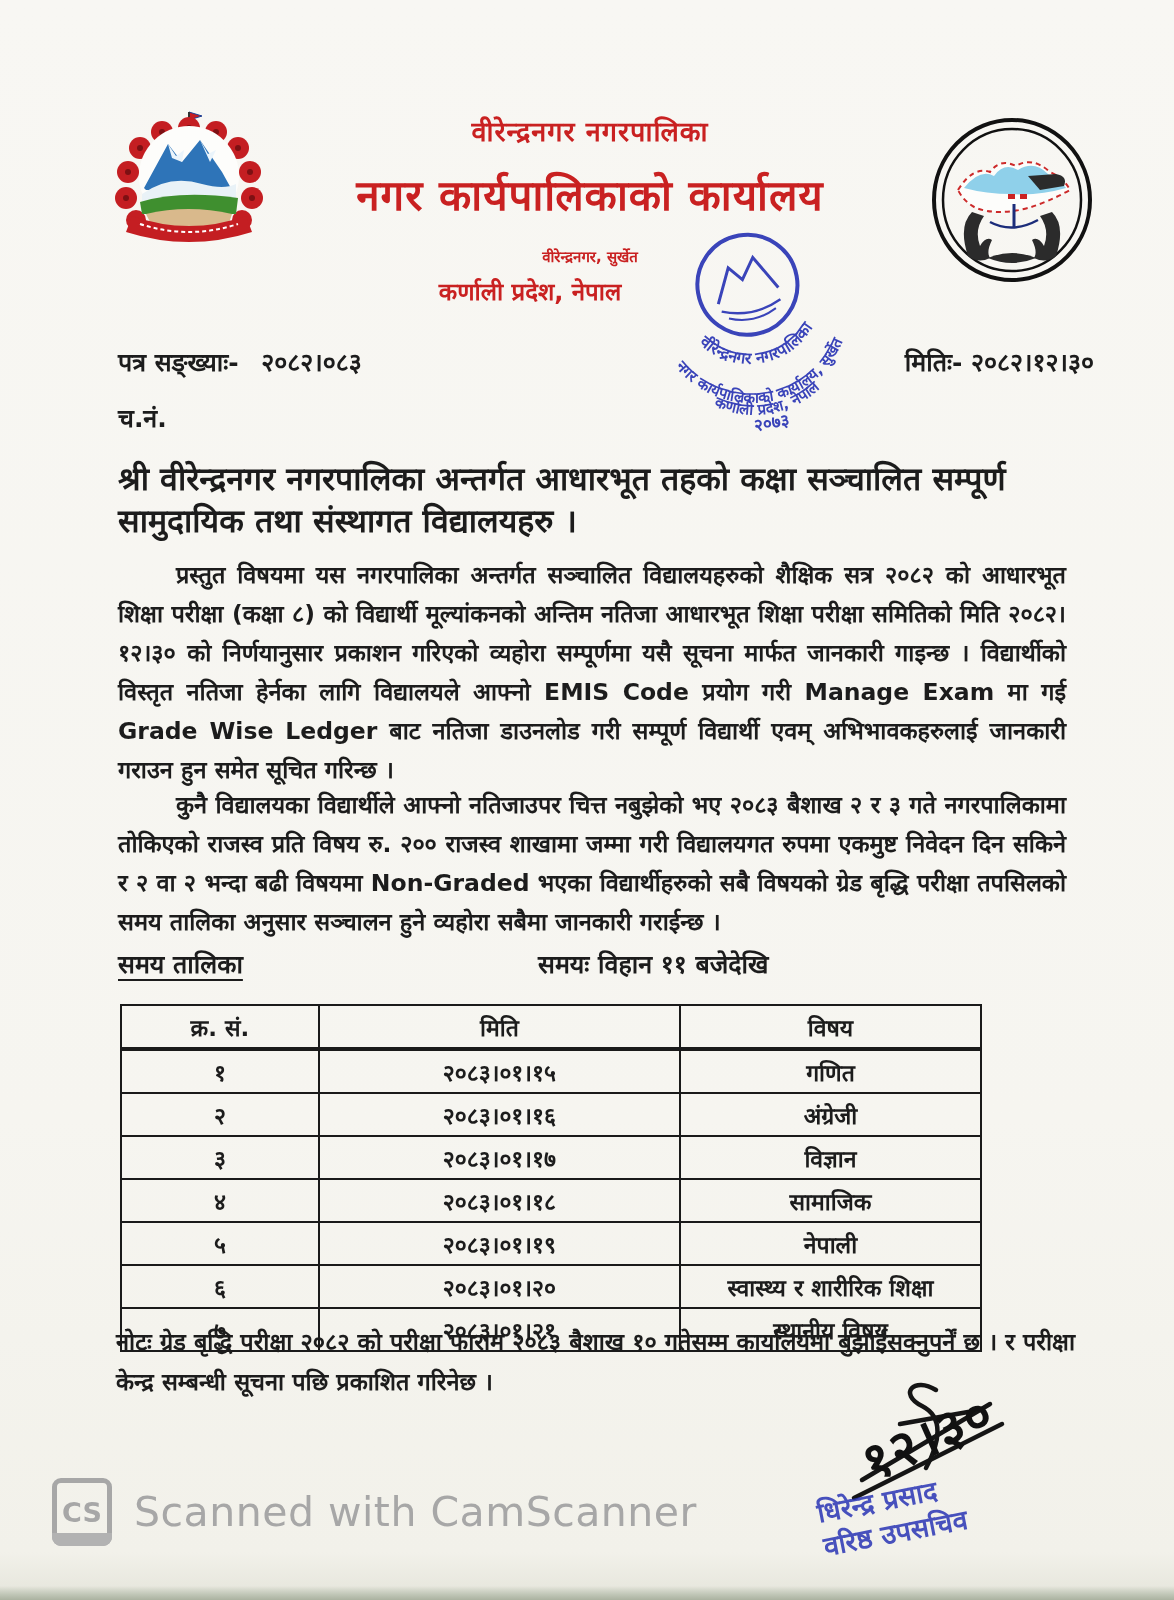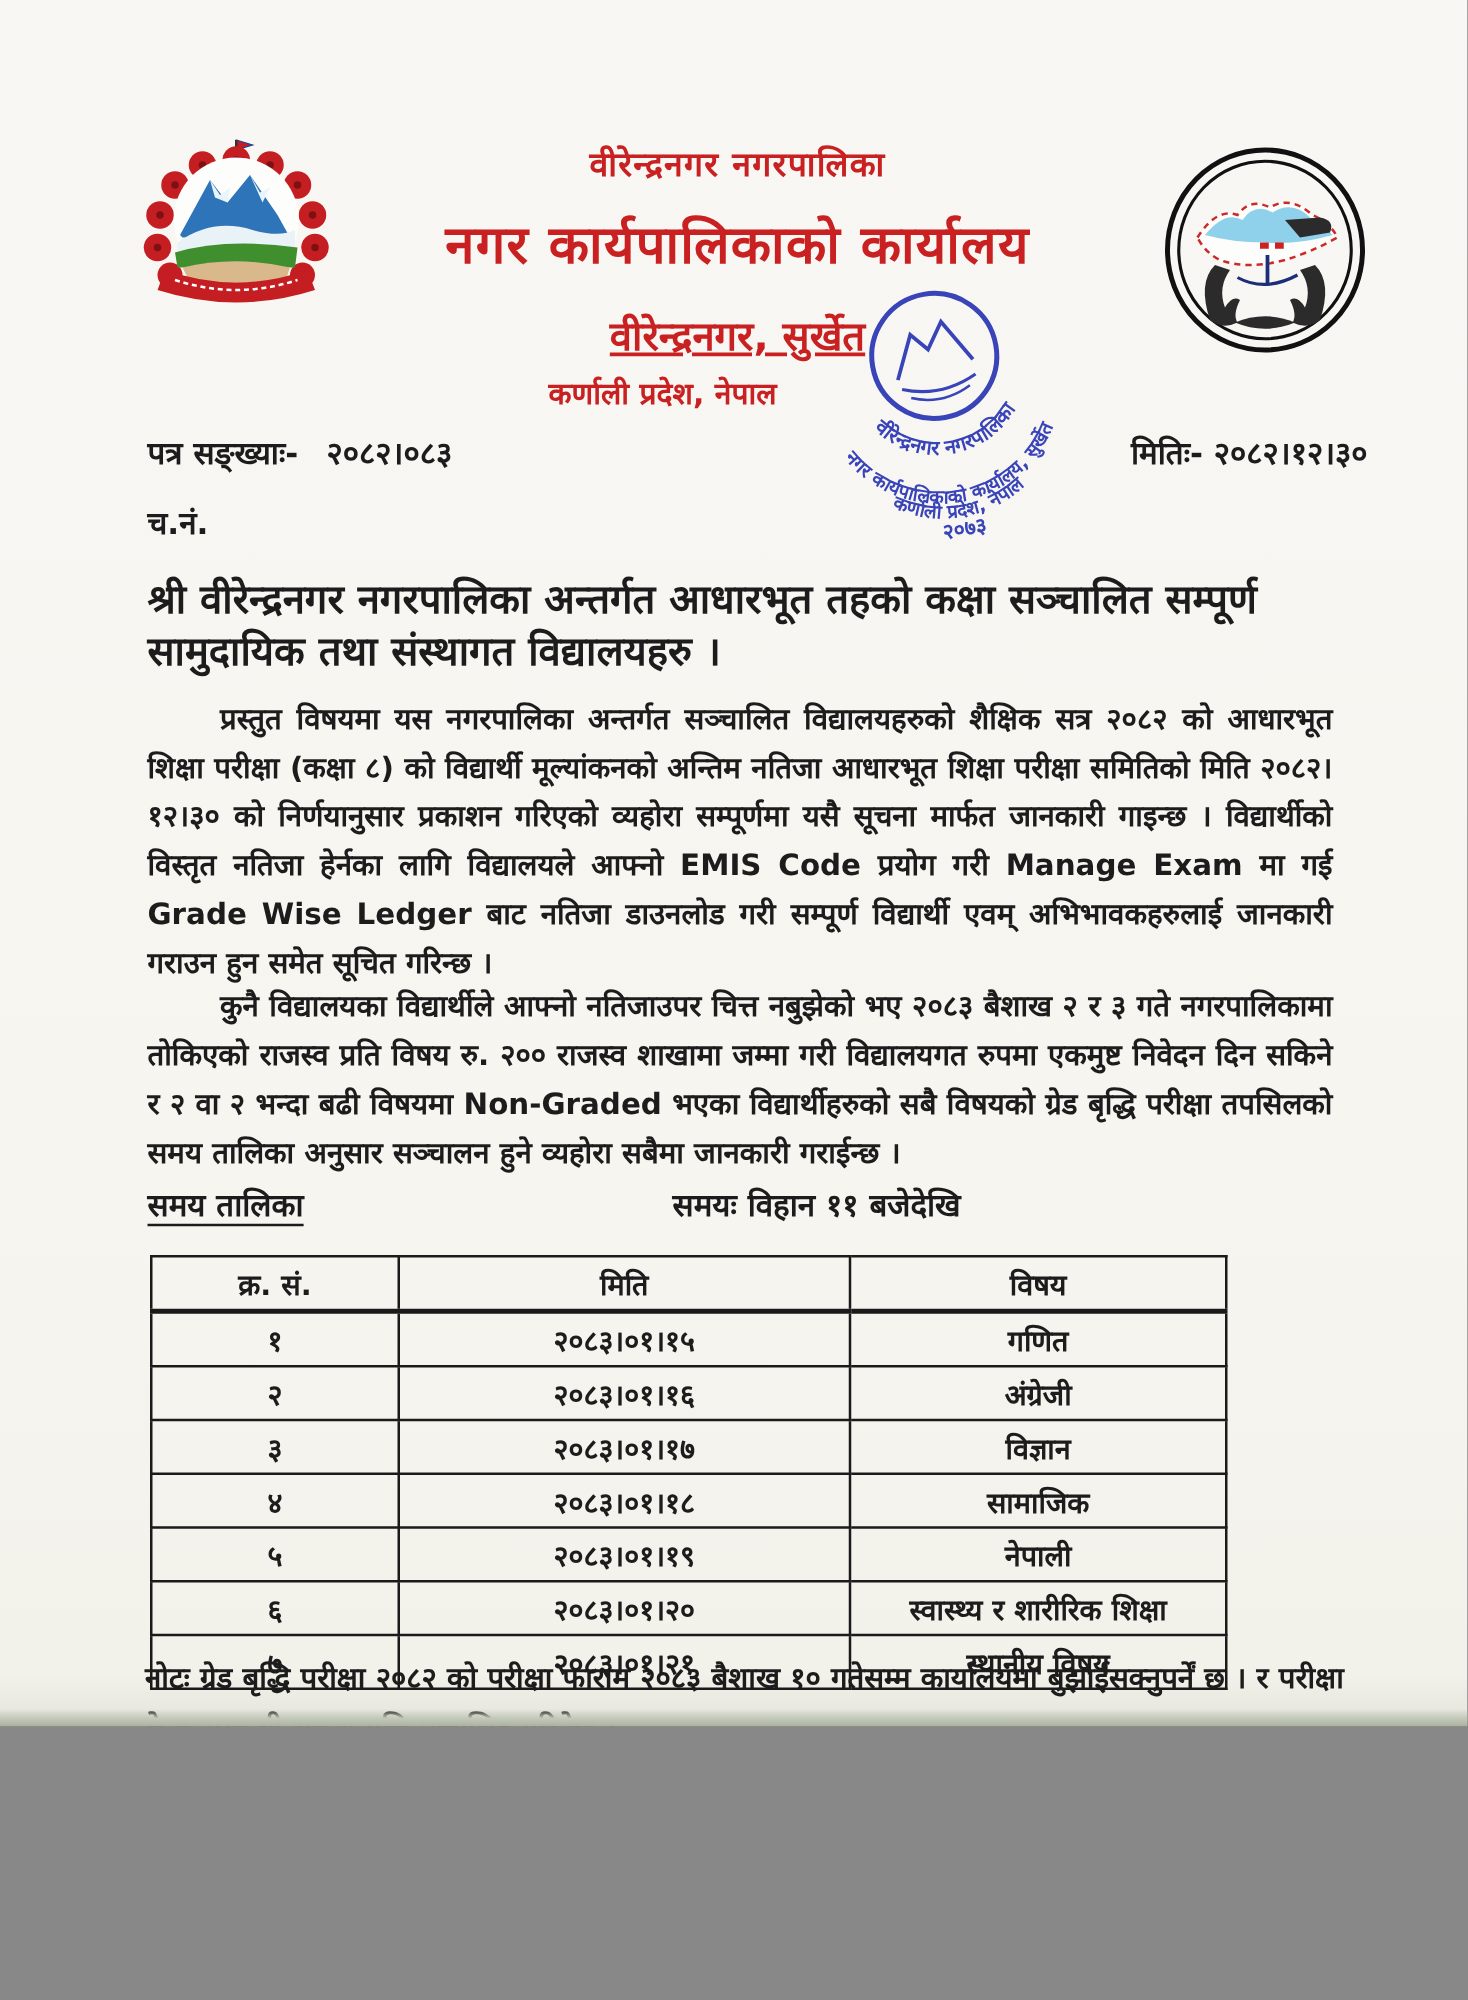--- a/index.html
+++ b/index.html
@@ -2,39 +2,39 @@
 <html><head>
 <meta charset="utf-8">
 <style>
   html,body{margin:0;padding:0;}
   body{
     font-family:"DejaVu Sans","Liberation Sans",sans-serif;
     background:#888;
   }
   .page{
     position:relative;
-    width:1174px;height:1381px;
+    width:1174px;height:1600px;
     margin:0 auto;
     background:linear-gradient(180deg,#f8f7f3 0%,#f6f5f0 70%,#f2f1ea 97%,#e4e4da 100%);
     overflow:hidden;
     color:#1c1c1c;
   }
   .page::after{ 
     content:"";position:absolute;left:0;right:0;bottom:0;height:14px;
     background:linear-gradient(180deg,rgba(170,178,160,0) 0%,#c3c9ba 55%,#aab2a0 100%);
   }
   .edge-dark{position:absolute;left:170px;right:0;bottom:0;height:5px;background:#3c4038;opacity:.75;}
 
   
   .emblem-left{position:absolute;left:110px;top:110px;width:158px;height:142px;}
   .logo-right{position:absolute;left:928px;top:116px;width:168px;height:172px;}
   .header-text{position:absolute;left:265px;top:112px;width:650px;text-align:center;}
   .muni-name{font-size:27px;font-weight:bold;letter-spacing:1px;}
   .office-name{font-size:42px;font-weight:bold;margin-top:16px;letter-spacing:1px;}
-  .addr1{font-size:32px;font-weight:bold;margin-top:24px;text-decoration:underline;}
+  .addr1{font-size:15px;font-weight:bold;margin-top:24px;}
   .addr2{font-size:24px;font-weight:bold;margin-top:8px;margin-right:120px;}
 
   .stamp-top{position:absolute;left:628px;top:226px;width:256px;height:215px;transform:rotate(-10deg);opacity:.92;}
 
   
   .ref-row{position:absolute;left:118px;top:344px;width:976px;display:flex;justify-content:space-between;font-size:25px;font-weight:bold;}
   .serial{position:absolute;left:118px;top:400px;font-size:25px;font-weight:bold;}
 
   .recipient{position:absolute;left:118px;top:458px;width:920px;font-size:32px;font-weight:bold;line-height:42px;}
 
@@ -264,16 +264,17 @@
     </svg>
     <div class="sig-date">१२।३०</div>
     <div class="sig-stamp">
       <div>धिरेन्द्र प्रसाद</div>
       <div>वरिष्ठ उपसचिव</div>
     </div>
   </div>
 
   <div class="watermark">
     <div class="cs-icon">CS</div>
+    <div class="wm-text">Scanned with CamScanner</div>
   </div>
 
   <div class="edge-dark"></div>
 </div>
 
 </body></html>

